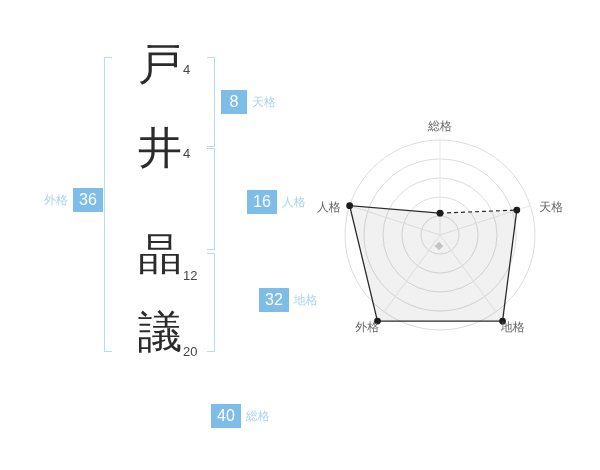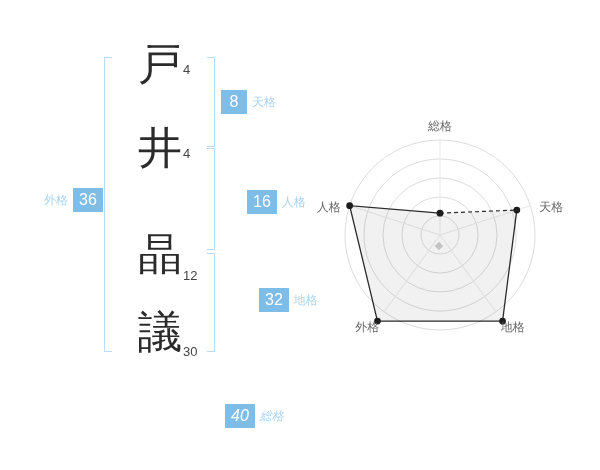--- a/index.html
+++ b/index.html
@@ -49,21 +49,21 @@
 <div id="stage">
 
   <div class="name-char" style="top:42px;">戸</div>
   <div class="name-char" style="top:126px;">井</div>
   <div class="name-char" style="top:232px;">晶</div>
   <div class="name-char" style="top:310px;">議</div>
 
   <div class="stroke-num" style="top:62px;">4</div>
   <div class="stroke-num" style="top:146px;">4</div>
   <div class="stroke-num" style="top:268px;">12</div>
-  <div class="stroke-num" style="top:344px;">30</div>
+  <div class="stroke-num" style="top:344px;">20</div>
 
   <div class="bracket-left" style="left:104px;top:57px;height:293px;"></div>
   <div class="bracket-right" style="left:207px;top:57px;height:88px;"></div>
   <div class="bracket-right" style="left:207px;top:148px;height:100px;"></div>
   <div class="bracket-right" style="left:207px;top:253px;height:97px;"></div>
 
   <div class="kaku-row" style="left:221px;top:90px;">
     <span class="badge">8</span>
     <span class="kaku-label">天格</span>
   </div>
@@ -76,21 +76,21 @@
   <div class="kaku-row" style="left:219px;top:288px;margin-left:40px;">
     <span class="badge">32</span>
     <span class="kaku-label">地格</span>
   </div>
 
   <div class="kaku-row" style="left:44px;top:188px;">
     <span class="kaku-label">外格</span>
     <span class="badge">36</span>
   </div>
 
-  <div class="kaku-row" style="left:225px;top:404px;font-style:italic;">
+  <div class="kaku-row" style="left:211px;top:404px;">
     <span class="badge">40</span>
     <span class="kaku-label">総格</span>
   </div>
 
   <svg id="radar-svg" width="270" height="250" viewBox="0 0 270 250">
       <circle cx="132" cy="123" r="19" class="ring"></circle>
       <circle cx="132" cy="123" r="38" class="ring"></circle>
       <circle cx="132" cy="123" r="57" class="ring"></circle>
       <circle cx="132" cy="123" r="76" class="ring"></circle>
       <circle cx="132" cy="123" r="95" class="ring"></circle>

